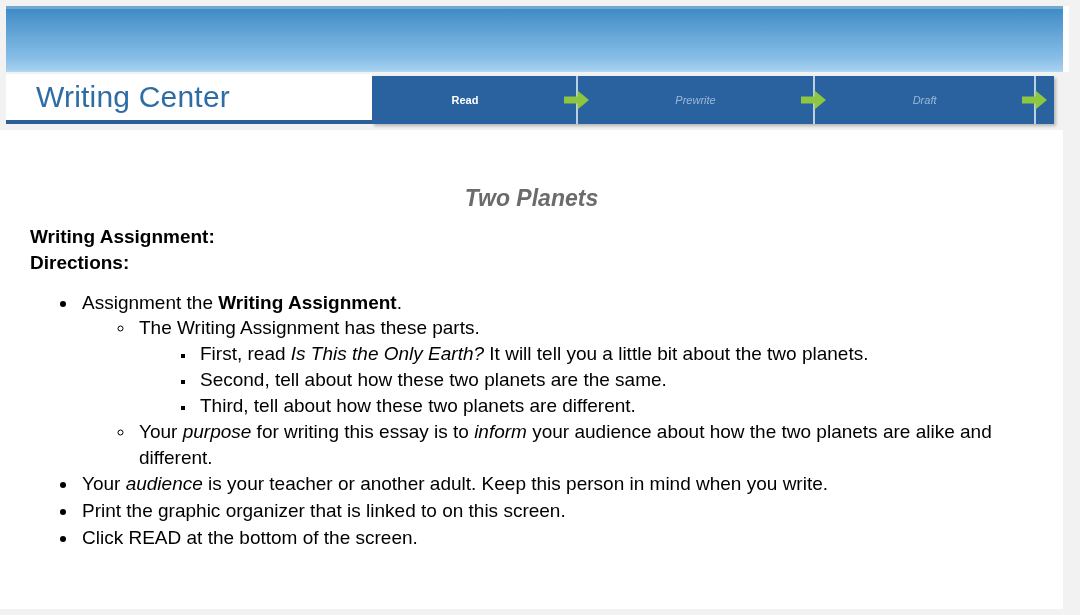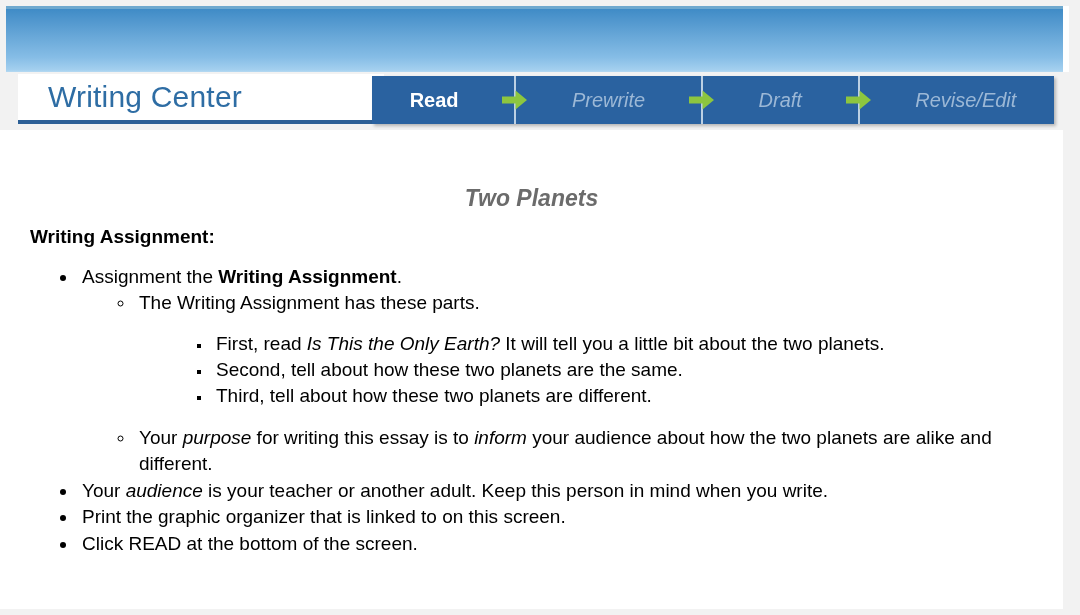--- a/index.html
+++ b/index.html
@@ -58,21 +58,21 @@
   .header-row {
     position: absolute;
     left: 6px;
     top: 74px;
     width: 1063px;
     height: 54px;
   }
 
   .brand-block {
     position: absolute;
-    left: 12px;
+    left: 0;
     top: 0;
     width: 366px;
     height: 50px;
     background: #ffffff;
     border-bottom: 4px solid #2c5f96;
     box-sizing: border-box;
   }
   .brand-title {
     position: absolute;
     left: 30px;
@@ -91,21 +91,21 @@
     width: 682px;
     height: 48px;
     background: #2a62a0;
     box-shadow: 2px 2px 3px rgba(0,0,0,0.25);
     display: flex;
     align-items: center;
   }
   .nav-step {
     flex: 1 1 auto;
     text-align: center;
-    font-size: 20px;
+    font-size: 11px;
     white-space: nowrap;
   }
   .nav-step.active {
     color: #ffffff;
     font-weight: bold;
     font-style: normal;
   }
   .nav-step.inactive {
     color: #9cb8d6;
     font-style: italic;
@@ -185,21 +185,21 @@
   }
   ul.lvl2 {
     margin: 0;
     padding-left: 53px;
     list-style-type: circle;
   }
   ul.lvl2 > li {
     padding-left: 4px;
   }
   ul.lvl3 {
-    margin: 16px;
+    margin: 0;
     padding-left: 57px;
     list-style-type: square;
   }
   ul.lvl3 > li {
     padding-left: 4px;
   }
   ul.lvl3 > li::marker {
     font-size: 0.72em;
   }
   ul.lvl2 > li::marker {
@@ -245,33 +245,33 @@
 
       <div class="nav-step inactive">Draft</div>
 
       <div class="nav-sep">
         <div class="divider"></div>
         <svg width="26" height="22" viewBox="0 0 26 22">
           <path d="M0 7.5 L13.5 7.5 L13.5 1.5 L25 11 L13.5 20.5 L13.5 14.5 L0 14.5 Z" fill="#8dc63f"></path>
         </svg>
       </div>
 
-      <div class="nav-step inactive">Revise/Edit</div>
 
     </div>
   </div>
 
   <div class="content">
 
     <div class="doc-title">Two Planets</div>
 
     <div class="body-text">
 
       <div class="para-block">
         <span class="line label">Writing Assignment:</span>
+        <span class="line label">Directions:</span>
       </div>
 
       <ul class="lvl1">
 
         <li>
           <span><span>Assignment the </span><b class="bold">Writing Assignment</b><span>.</span></span>
 
           <ul class="lvl2">
 
             <li>

